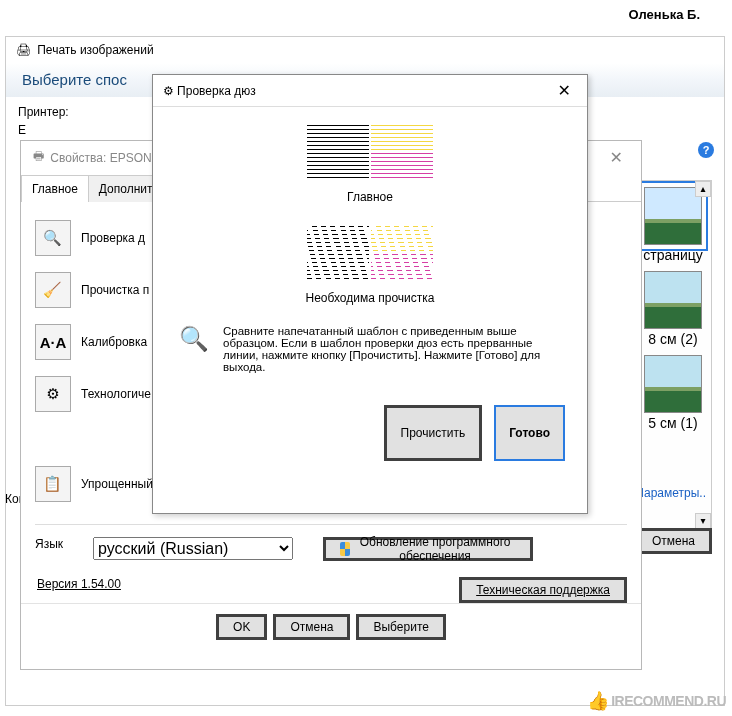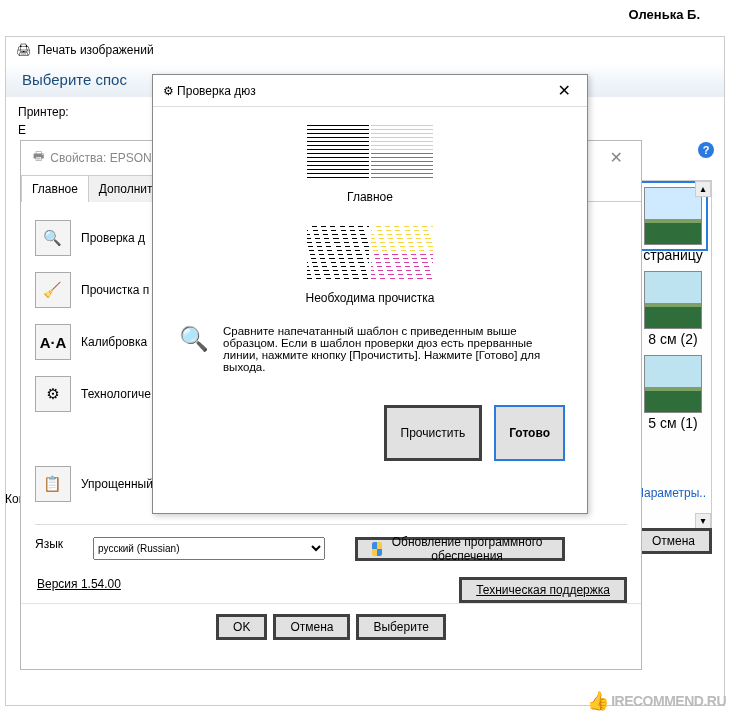--- a/index.html
+++ b/index.html
@@ -22,21 +22,21 @@
   .props-close { margin-left:auto; color:#888; font-size:16px; padding:0 6px;}
   .tabbar { display:flex; border-bottom:1px solid #ccc; }
   .tab { padding:6px 10px; background:#fff; border:1px solid #ccc; border-bottom:none;
          margin-right:-1px; position:relative; top:1px;}
   .tab.inactive { background:#f0f0f0; }
   .maint-list { padding:10px 0;}
   .maint-item { display:flex; align-items:center; gap:10px; padding:8px 14px;}
   .maint-ico { width:36px; height:36px; border:1px solid #aaa; background:#f4f4f4;
                display:flex; align-items:center; justify-content:center; font-size:15px;}
   .lang-row { display:flex; align-items:flex-start; gap:30px; padding:8px 14px 4px;}
-  .lang-row select { width:232px; height:23px; font-size:10px;}
+  .lang-row select { width:200px; height:23px; font-size:16px;}
   .update-btn { width:210px; height:24px; font-size:12px; display:flex;
                align-items:center; justify-content:center; gap:4px; }
   .ver { padding:12px 16px; }
   .support { margin-left:auto; margin-right:14px; }
   .props-bottom { display:flex; gap:6px; justify-content:center; padding:10px 18px 14px;
                   border-top:1px solid #e3e3e3;}
   button, .btn { font-family:inherit; font-size:12px; background:#e1e1e1;
          border:3px solid #404040; padding:3px 14px; cursor:pointer;}
   button:focus, .btn.primary { border:2px solid #2a7be0; padding:19px 13px;font-weight:bold;}
   

